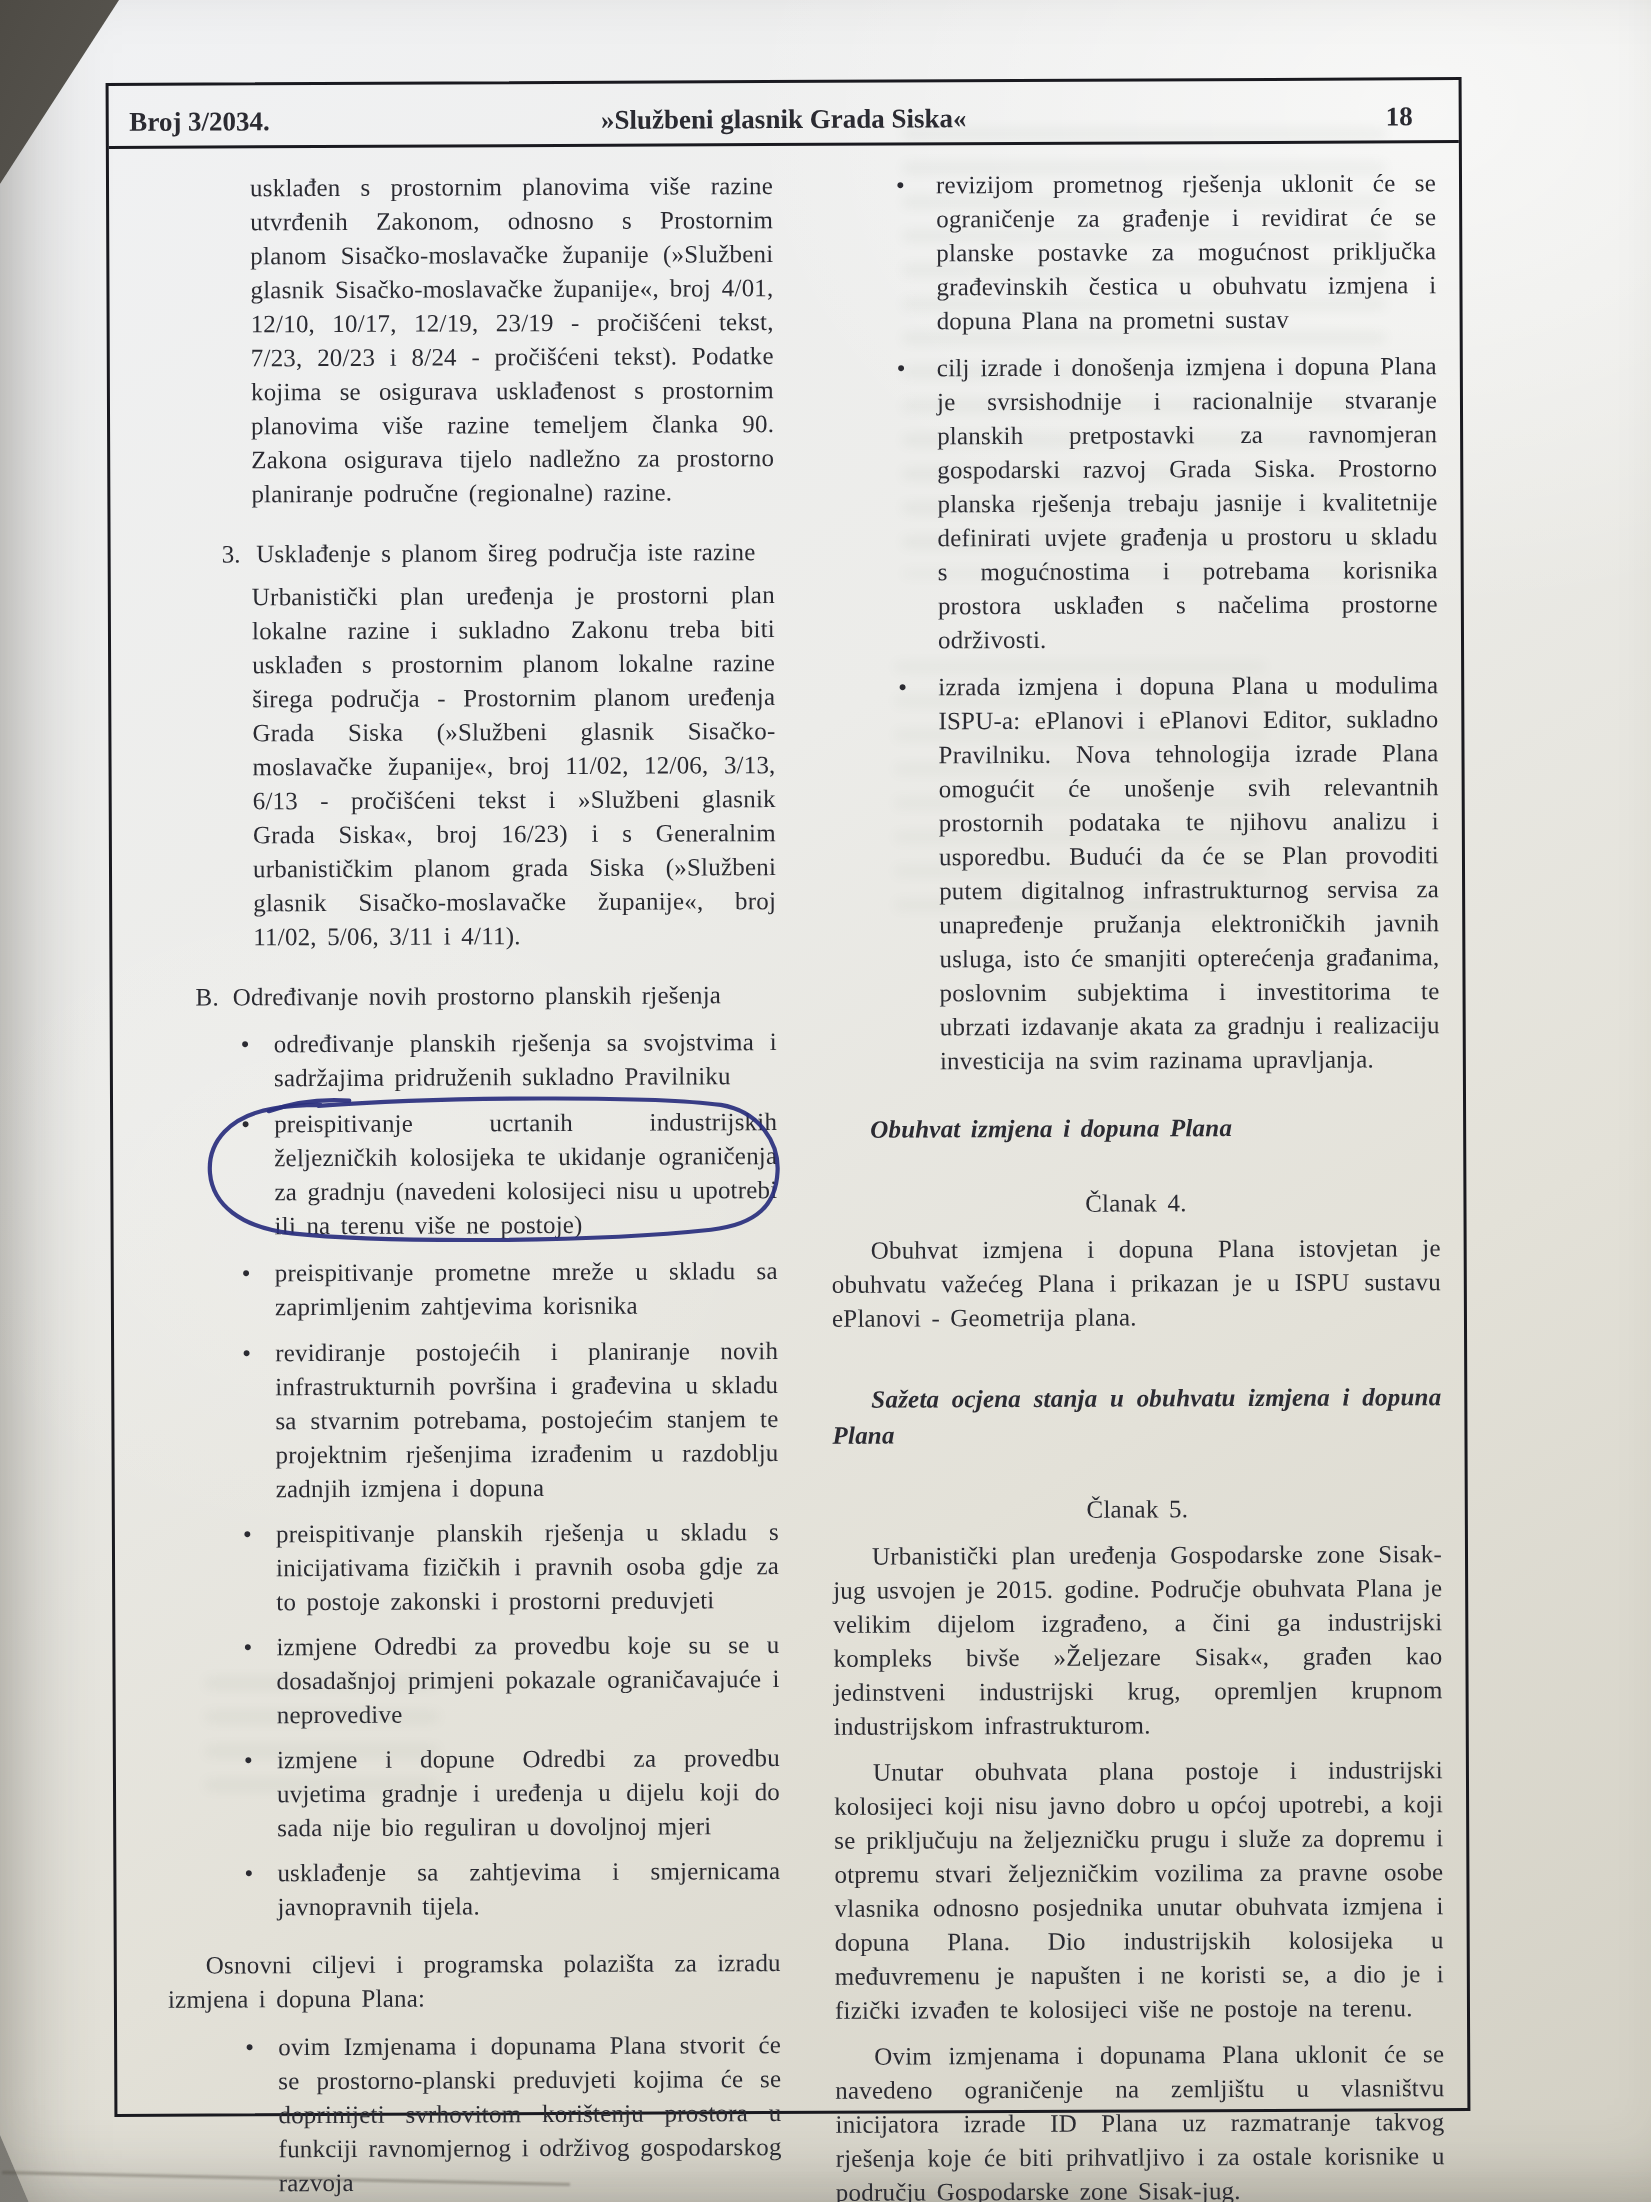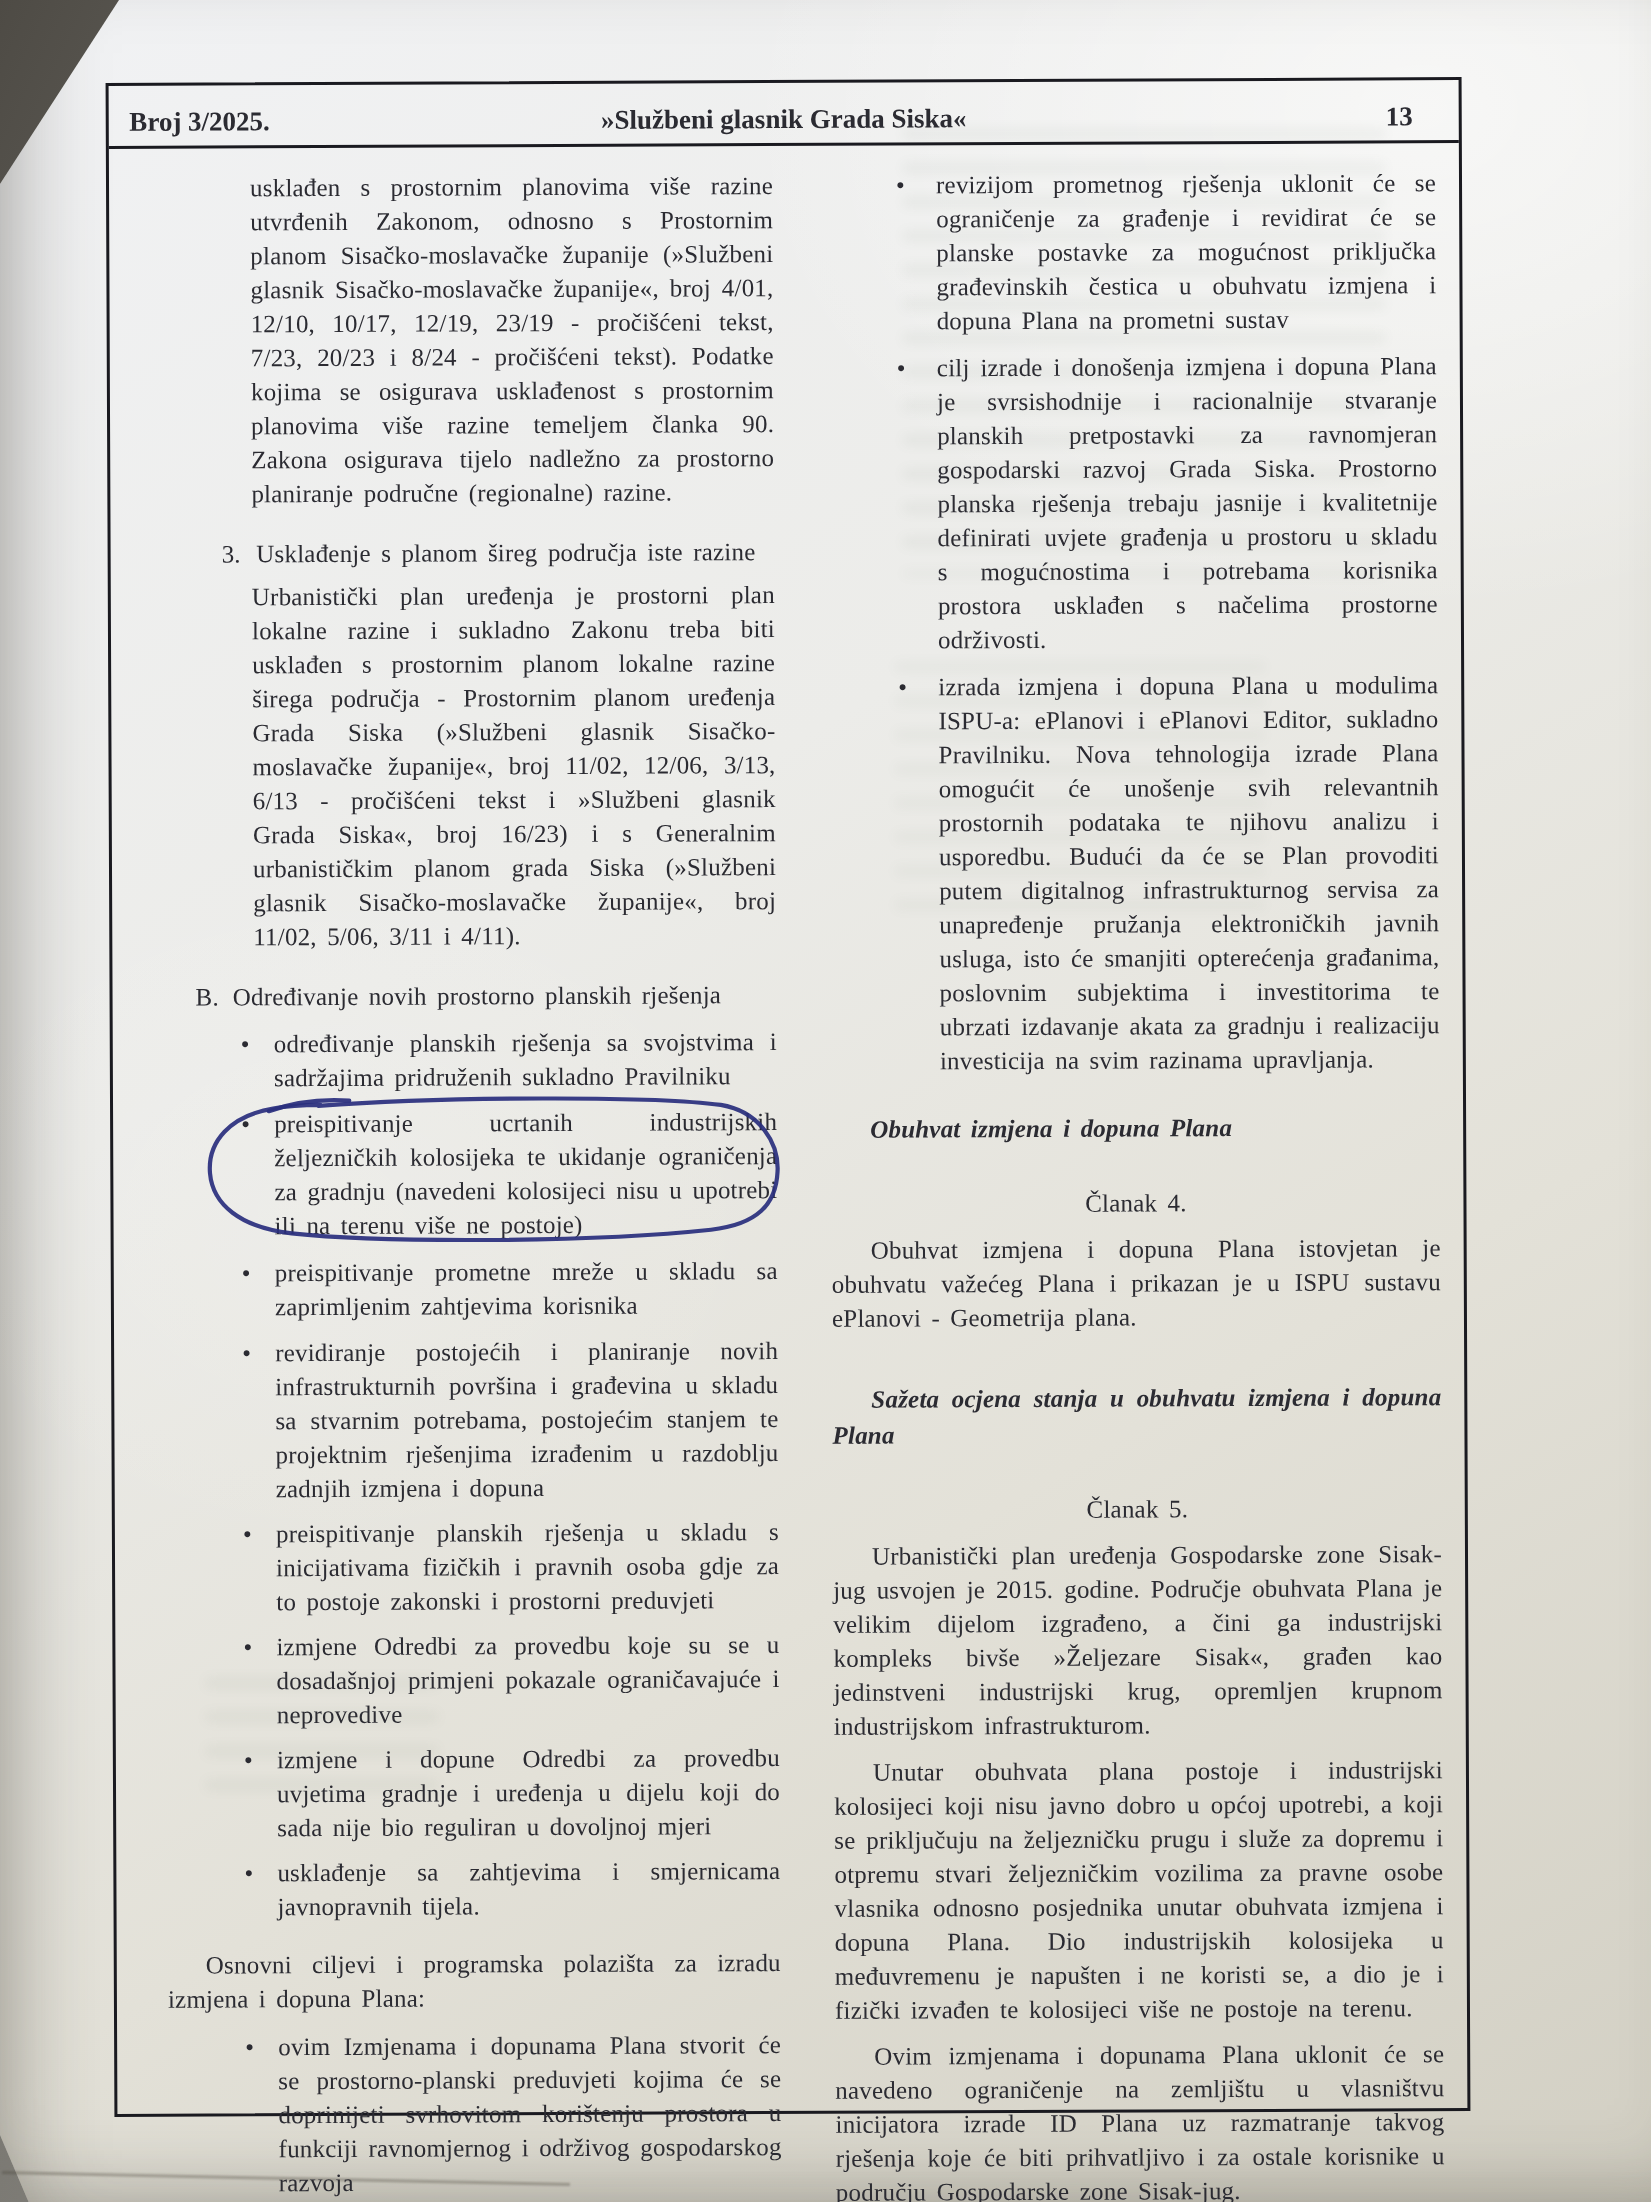--- a/index.html
+++ b/index.html
@@ -70,23 +70,23 @@
 <div class="stage">
   <div class="paper"></div>
   <div class="ghost g1"></div>
   <div class="ghost g2"></div>
   <div class="ghost g3"></div>
   <div class="paper-edge"></div>
 
   <div class="frame">
 
     <div class="hdr">
-      <span class="hl">Broj 3/2025.</span>
+      <span class="hl">Broj 3/2034.</span>
       <span class="hc">»Službeni glasnik Grada Siska«</span>
-      <span class="hr">13</span>
+      <span class="hr">18</span>
     </div>
 
     <div class="col lc">
       <p class="cont">usklađen s prostornim planovima više razine utvrđenih Zakonom, odnosno s Prostornim planom Sisačko-moslavačke županije (»Službeni glasnik Sisačko-moslavačke županije«, broj 4/01, 12/10, 10/17, 12/19, 23/19 - pročišćeni tekst, 7/23, 20/23 i 8/24 - pročišćeni tekst). Podatke kojima se osigurava usklađenost s prostornim planovima više razine temeljem članka 90. Zakona osigurava tijelo nadležno za prostorno planiranje područne (regionalne) razine.</p>
 
       <div class="numitem">
         <span class="nlabel">3.</span><span>Usklađenje s planom šireg područja iste razine</span>
       </div>
       <p class="sub">Urbanistički plan uređenja je prostorni plan lokalne razine i sukladno Zakonu treba biti usklađen s prostornim planom lokalne razine širega područja - Prostornim planom uređenja Grada Siska (»Službeni glasnik Sisačko-moslavačke županije«, broj 11/02, 12/06, 3/13, 6/13 - pročišćeni tekst i »Službeni glasnik Grada Siska«, broj 16/23) i s Generalnim urbanističkim planom grada Siska (»Službeni glasnik Sisačko-moslavačke županije«, broj 11/02, 5/06, 3/11 i 4/11).</p>
 

